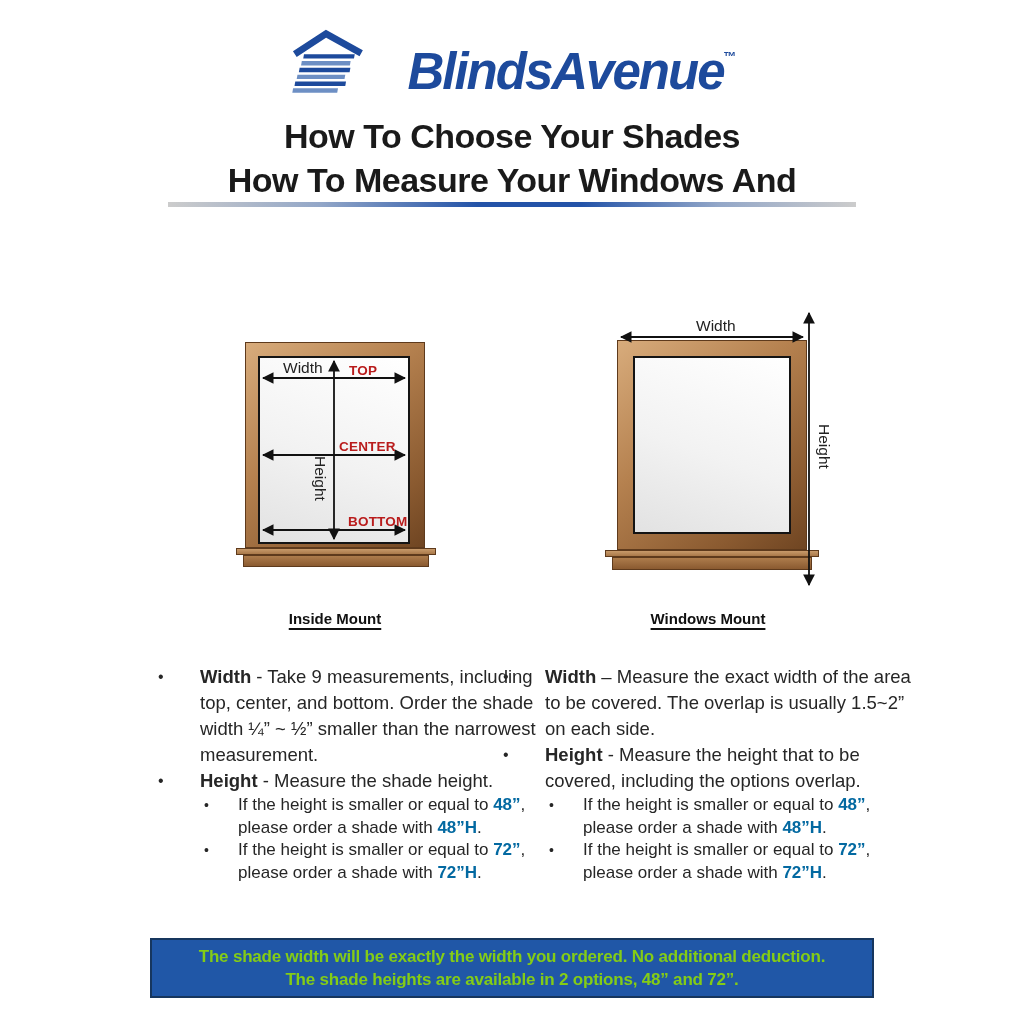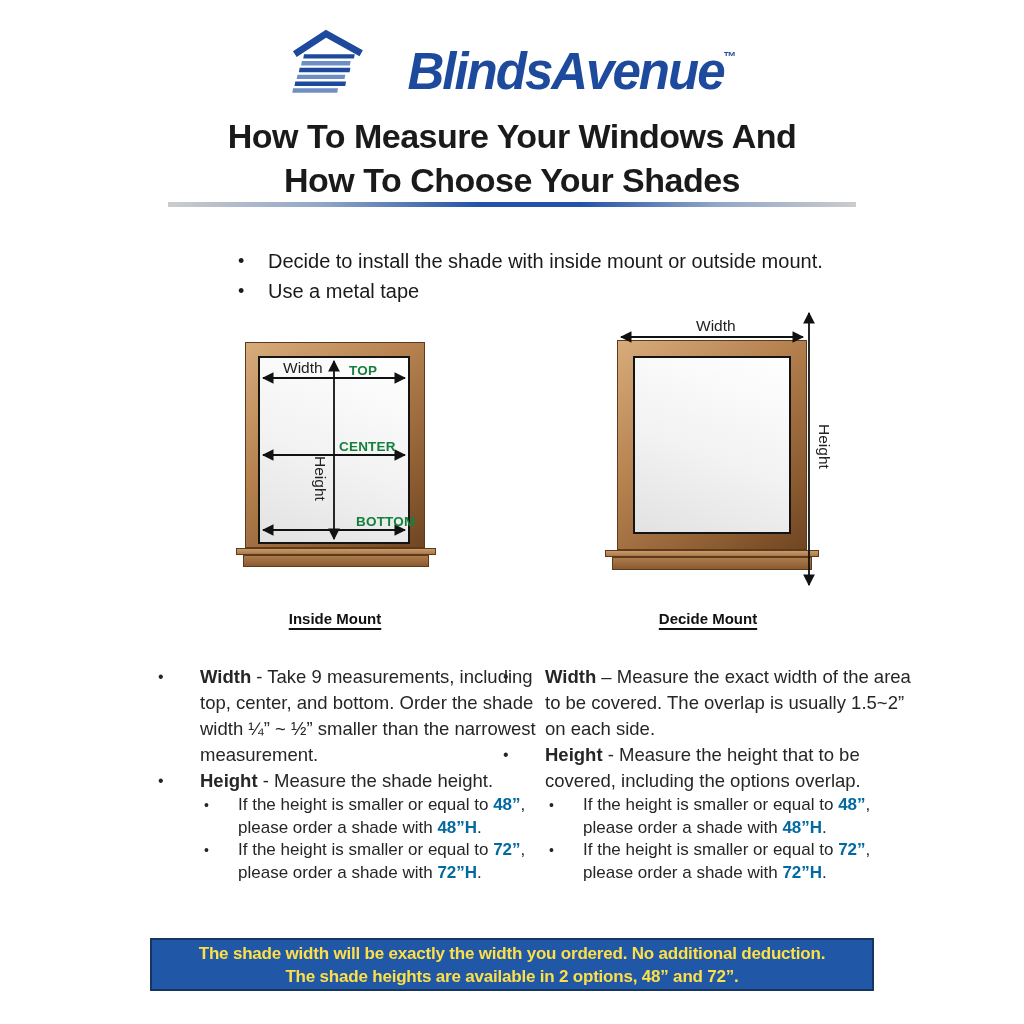--- a/index.html
+++ b/index.html
@@ -24,21 +24,21 @@
   .intro-item { display:flex; line-height:30px; }
   .intro-item::before { content:"•"; width:30px; font-size:18px; }
 
   
   .frame { position:absolute; background:linear-gradient(140deg,#d8ac7c 0%,#b5814f 40%,#8a5a30 80%,#6f4522 100%); border:1px solid #5e3a1c; }
   .glass { position:absolute; background:linear-gradient(200deg,#ffffff 0%,#f2f2f2 55%,#e2e2e2 100%); border:2px solid #141414; }
   .sill-lip { position:absolute; background:linear-gradient(#c89a6a,#a9794a); border:1px solid #5e3a1c; }
   .sill-board { position:absolute; background:linear-gradient(#ad7c4c,#8a5a30); border:1px solid #5e3a1c; }
   .measure-svg { position:absolute; overflow:visible; }
   .dlabel { position:absolute; font-size:15.5px; color:#222; line-height:18px; white-space:nowrap; }
-  .dlabel-blue { position:absolute; font-size:13.5px; font-weight:700; color:#15803d; line-height:16px; white-space:nowrap; letter-spacing:0.2px; }
+  .dlabel-blue { position:absolute; font-size:13.5px; font-weight:700; color:#b91c1c; line-height:16px; white-space:nowrap; letter-spacing:0.2px; }
   .vlabel { position:absolute; font-size:15.5px; color:#222; writing-mode:vertical-rl; white-space:nowrap; }
 
   
   .mount-heading { position:absolute; top:610px; width:240px; text-align:center; font-size:15px; font-weight:700; color:#111;
                    text-decoration:underline; text-decoration-thickness:2px; text-underline-offset:4px; }
 
   
   .col { position:absolute; top:664px; color:#262626; }
   .b-item { display:flex; font-size:18.5px; line-height:26px; }
   .b-item::before { content:"•"; width:42px; padding-left:8px; font-size:16px; }
@@ -46,22 +46,22 @@
   .b-term { font-weight:700; }
   .sub-item { display:flex; font-size:17px; line-height:22.5px; margin-left:52px; }
   .sub-item::before { content:"•"; width:34px; padding-left:2px; font-size:14px; }
   .red { color:#0369a1; font-weight:700; }
   .col-left .b-text { width:340px; }
   .col-right .b-text { width:368px; }
   .col-left .sub-text { width:316px; }
   .col-right .sub-text { width:316px; }
 
   
-  .banner { position:absolute; left:150px; top:938px; width:724px; height:53px;
-            background:#2057a7; border:2px solid #16365e; color:#fde047;
+  .banner { position:absolute; left:150px; top:938px; width:724px; height:60px;
+            background:#2057a7; border:2px solid #16365e; color:#84cc16;
             display:flex; flex-direction:column; justify-content:center; text-align:center;
             font-size:17px; font-weight:700; line-height:23px; letter-spacing:-0.2px; }
 </style>
 </head>
 <body>
 
 <div class="page">
 
   <div class="logo-row">
     <svg class="logo-icon" viewBox="0 0 84 66">
@@ -72,33 +72,25 @@
         <rect x="9" y="47" width="49" height="4.5" fill="#6d8fc4"></rect>
         <rect x="8" y="54" width="52" height="4.5" fill="#1d4a9c"></rect>
         <rect x="7" y="61" width="46" height="4.5" fill="#6d8fc4"></rect>
       </g>
       <path d="M8 26 L40 5 L76 25" stroke="#1d4a9c" stroke-width="7" fill="none" stroke-linejoin="miter"></path>
     </svg>
     <div class="brand"><span>BlindsAvenue</span><span class="tm">™</span></div>
   </div>
 
   <div class="title">
+    <div>How To Choose Your Shades</div>
     <div>How To Measure Your Windows And</div>
-    <div>How To Choose Your Shades</div>
   </div>
   <div class="divider"></div>
 
-  <div class="intro">
-    <div class="intro-item">
-        <span>Decide to install the shade with inside mount or outside mount.</span>
-      </div>
-    <div class="intro-item">
-        <span>Use a metal tape</span>
-      </div>
-  </div>
 
   <div class="frame" style="left:245px; top:342px; width:180px; height:206px;"></div>
   <div class="glass" style="left:258px; top:356px; width:152px; height:188px;"></div>
   <div class="sill-lip" style="left:236px; top:548px; width:200px; height:7px;"></div>
   <div class="sill-board" style="left:243px; top:555px; width:186px; height:12px;"></div>
 
   <svg class="measure-svg" style="left:258px; top:356px;" width="152" height="188">
     <defs>
       <marker id="ah" viewBox="0 0 10 10" refX="9" refY="5" markerWidth="6.5" markerHeight="6.5" orient="auto-start-reverse">
         <path d="M0,0 L10,5 L0,10 z" fill="#111"></path>
@@ -106,40 +98,40 @@
     </defs>
     <line x1="5" y1="22" x2="147" y2="22" stroke="#111" stroke-width="1.8" marker-start="url(#ah)" marker-end="url(#ah)"></line>
     <line x1="5" y1="99" x2="147" y2="99" stroke="#111" stroke-width="1.8" marker-start="url(#ah)" marker-end="url(#ah)"></line>
     <line x1="5" y1="174" x2="147" y2="174" stroke="#111" stroke-width="1.8" marker-start="url(#ah)" marker-end="url(#ah)"></line>
     <line x1="76" y1="5" x2="76" y2="183" stroke="#111" stroke-width="1.8" marker-start="url(#ah)" marker-end="url(#ah)"></line>
   </svg>
 
   <span class="dlabel" style="left:283px; top:359px;">Width</span>
   <span class="dlabel-blue" style="left:349px; top:363px;">TOP</span>
   <span class="dlabel-blue" style="left:339px; top:439px;">CENTER</span>
-  <span class="dlabel-blue" style="left:356px; top:514px;">BOTTOM</span>
+  <span class="dlabel-blue" style="left:348px; top:514px;">BOTTOM</span>
   <span class="vlabel" style="left:311px; top:456px;">Height</span>
 
   <div class="frame" style="left:617px; top:340px; width:190px; height:210px;"></div>
   <div class="glass" style="left:633px; top:356px; width:158px; height:178px;"></div>
   <div class="sill-lip" style="left:605px; top:550px; width:214px; height:7px;"></div>
   <div class="sill-board" style="left:612px; top:557px; width:200px; height:13px;"></div>
 
   <svg class="measure-svg" style="left:617px; top:330px;" width="190" height="14">
     <line x1="4" y1="7" x2="186" y2="7" stroke="#111" stroke-width="1.8" marker-start="url(#ah)" marker-end="url(#ah)"></line>
   </svg>
   <svg class="measure-svg" style="left:801px; top:309px;" width="16" height="280">
     <line x1="8" y1="4" x2="8" y2="276" stroke="#111" stroke-width="1.8" marker-start="url(#ah)" marker-end="url(#ah)"></line>
   </svg>
 
   <span class="dlabel" style="left:696px; top:317px;">Width</span>
   <span class="vlabel" style="left:815px; top:424px;">Height</span>
 
   <div class="mount-heading" style="left:215px;">Inside Mount</div>
-  <div class="mount-heading" style="left:588px;">Decide Mount</div>
+  <div class="mount-heading" style="left:588px;">Windows Mount</div>
 
   <div class="col col-left" style="left:150px;">
     <div class="b-item">
       <span class="b-text"><span class="b-term">Width</span><span> - Take 9 measurements, including top, center, and bottom. Order the shade width ¼” ~ ½” smaller than the narrowest measurement.</span></span>
     </div>
     <div class="b-item">
       <span class="b-text"><span class="b-term">Height</span><span> - Measure the shade height.</span></span>
     </div>
     <div class="sub-item">
       <span class="sub-text"><span>If the height is smaller or equal to </span><span class="red">48”</span><span>, please order a shade with </span><span class="red">48”H</span><span>.</span></span>

